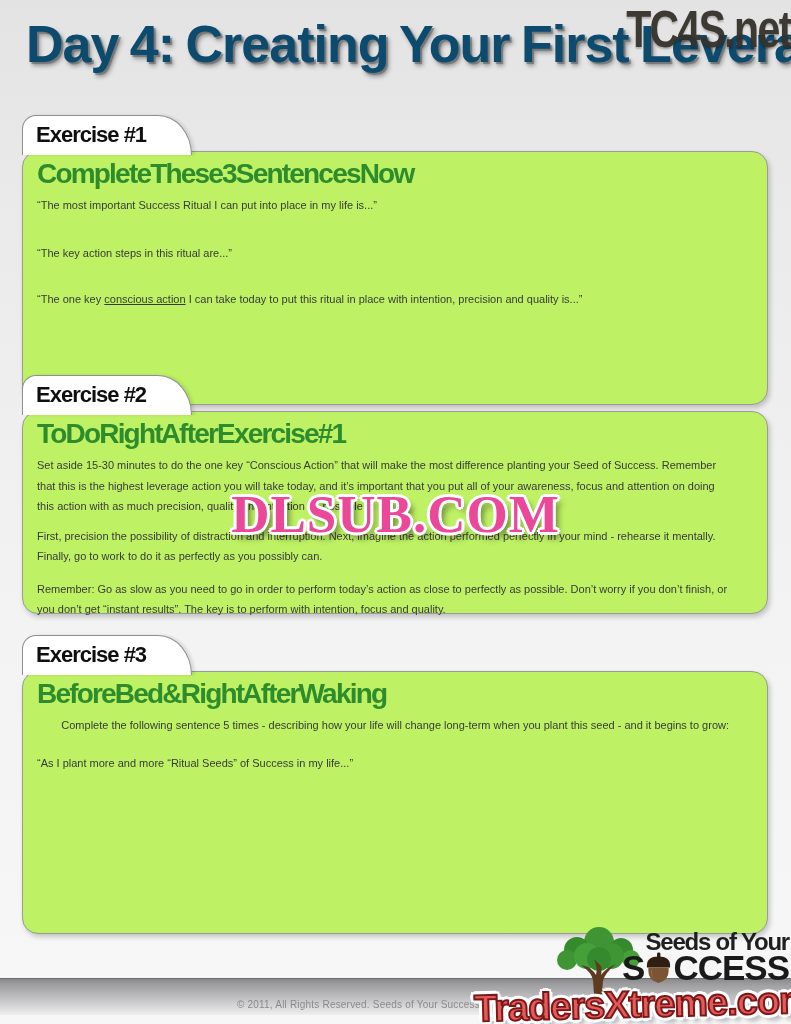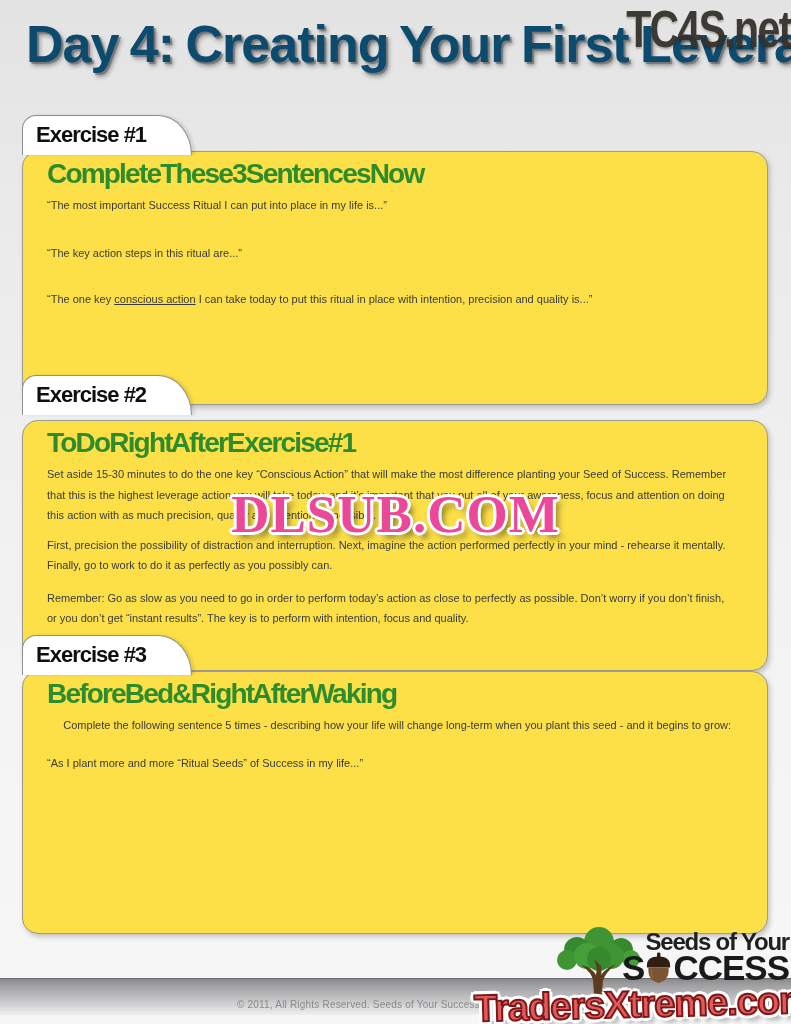--- a/index.html
+++ b/index.html
@@ -28,27 +28,27 @@
     background:#fff;border:1.5px solid #8f8f8f;border-bottom:none;
     border-radius:14px 34px 0 0 / 14px 40px 0 0;
     z-index:6;
     font-size:22px;font-weight:800;letter-spacing:-1px;color:#0f0f0f;
     line-height:37px;padding-left:13px;box-sizing:border-box;
     box-shadow:3px 0 3px rgba(0,0,0,.10);
     white-space:nowrap;
   }
   .card{
     position:absolute;left:22px;width:746px;box-sizing:border-box;
-    background:#fde047;border:1.5px solid #9a9a9a;border-radius:16px;
+    background:#bef264;border:1.5px solid #9a9a9a;border-radius:16px;
     box-shadow:2px 3px 5px rgba(0,0,0,.20);
     z-index:4;
-    padding:4px 36px 0 24px;
+    padding:4px 36px 0 14px;
   }
   .tab1{top:115px;} .card1{top:151px;height:254px;}
-  .tab2{top:375px;} .card2{top:420px;height:251px;}
+  .tab2{top:375px;} .card2{top:411px;height:203px;}
   .tab3{top:635px;} .card3{top:671px;height:263px;}
   .card h2{
     margin:2px 0 5px 0;
     font-size:28px;font-weight:700;letter-spacing:-1.8px;word-spacing:-6px;
     color:#2e8c2c;white-space:nowrap;
   }
   .card p{
     margin:0;max-width:692px;
     font-size:11px;line-height:20.5px;color:#3a3a3a;
   }

